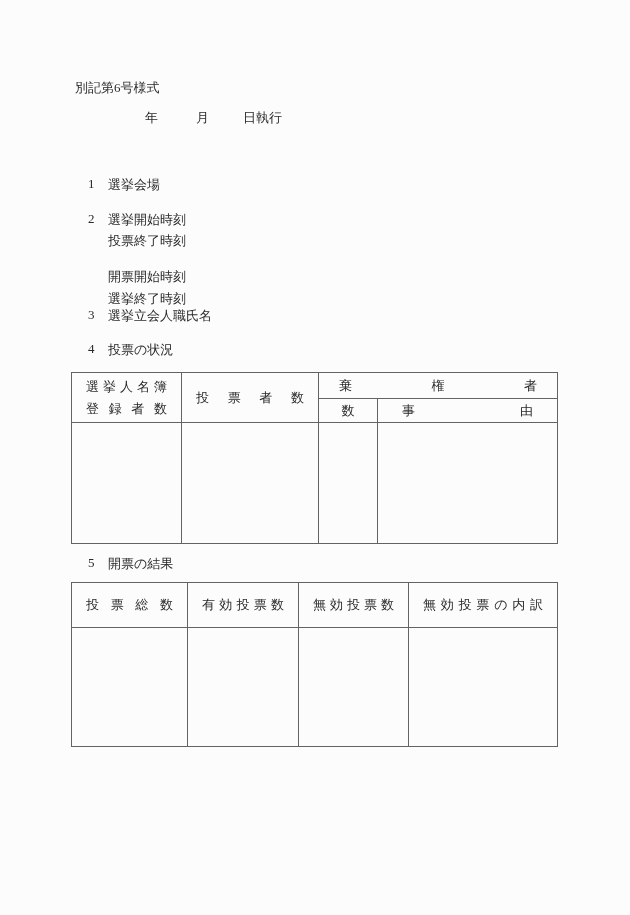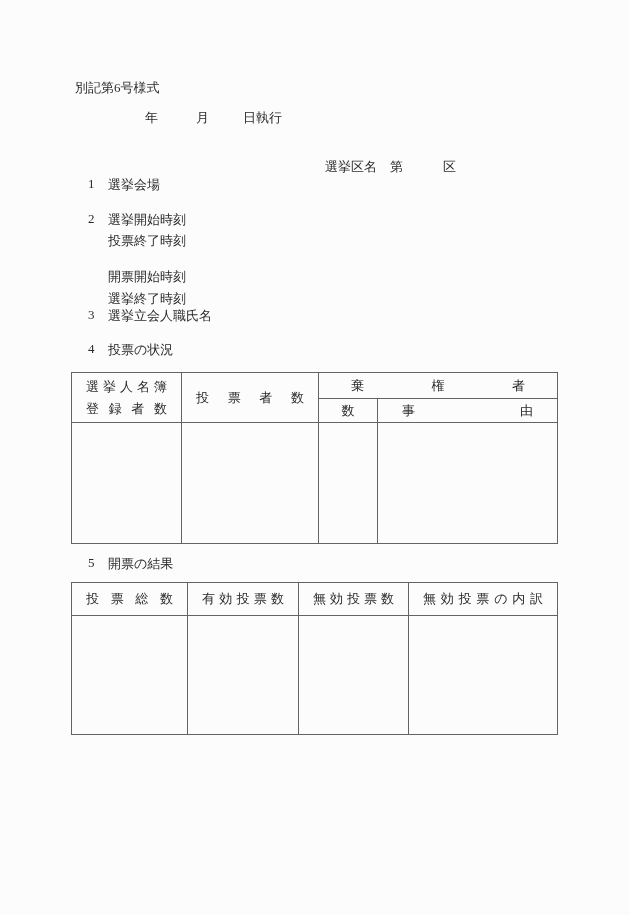--- a/index.html
+++ b/index.html
@@ -35,21 +35,21 @@
     padding:0 14px;
     text-align:justify;
     text-align-last:justify;
     vertical-align:middle;
   }
   th.center{
     text-align:center;
     text-align-last:center;
     padding:0 4px;
   }
-  th.grp{padding:0 32px;}
+  th.grp{padding:0 20px;}
   th.wide{padding:0 24px;font-family:Liberation Mono, monospace;}
   td.fill{height:118px;background:transparent;}
   .two-line div{
     text-align:justify;
     text-align-last:justify;
     line-height:22px;
   }
 </style>
 </head>
 <body>
@@ -58,23 +58,20 @@
 
   <div class="abs" style="left:75px;top:79px;">別記第6号様式</div>
 
   <div>
     <span class="abs" style="left:145px;top:109px;">年</span>
     <span class="abs" style="left:196px;top:109px;">月</span>
     <span class="abs" style="left:243px;top:109px;">日執行</span>
   </div>
 
 
-  <div class="abs" style="left:325px;top:158px;">
-    <span>選挙区名</span><span style="margin-left:13px;">第</span><span style="margin-left:40px;">区</span>
-  </div>
 
   <div>
     <span class="item-no" style="top:176px;">1</span>
     <span class="item-label" style="top:176px;">選挙会場</span>
   </div>
 
   <div>
     <span class="item-no" style="top:211px;">2</span>
     <span class="item-label" style="top:211px;">選挙開始時刻</span>
     <span class="subline" style="top:232px;">投票終了時刻</span>
@@ -130,21 +127,21 @@
 
   <div class="abs" style="left:71px;top:582px;">
     <table style="width:486px;">
       <colgroup>
         <col style="width:116px;">
           <col style="width:111px;">
         <col style="width:110px;">
           <col style="width:149px;">
       </colgroup>
       <tbody>
-          <tr style="height:33px;">
+          <tr style="height:45px;">
         <th>投 票 総 数</th>
         <th>有 効 投 票 数</th>
         <th>無 効 投 票 数</th>
         <th>無 効 投 票 の 内 訳</th>
       </tr>
       <tr>
         <td class="fill" style="height:116px;"></td>
         <td class="fill" style="height:116px;"></td>
         <td class="fill" style="height:116px;"></td>
         <td class="fill" style="height:116px;"></td>

